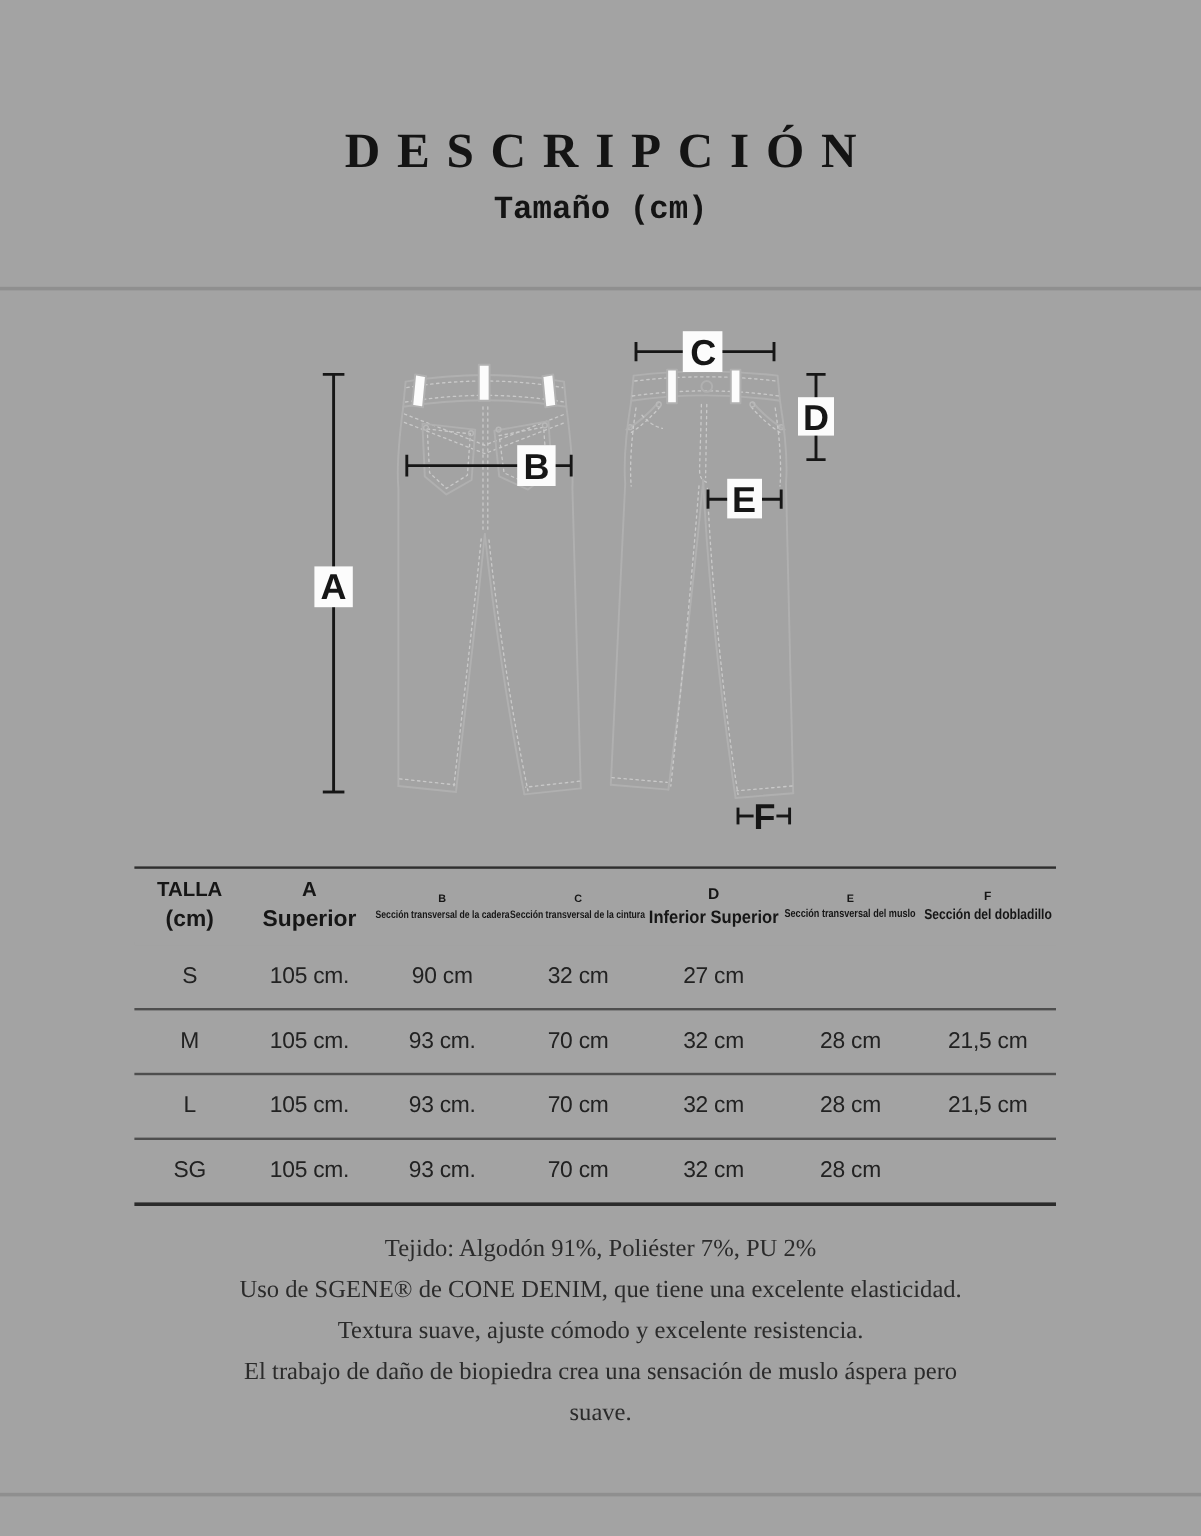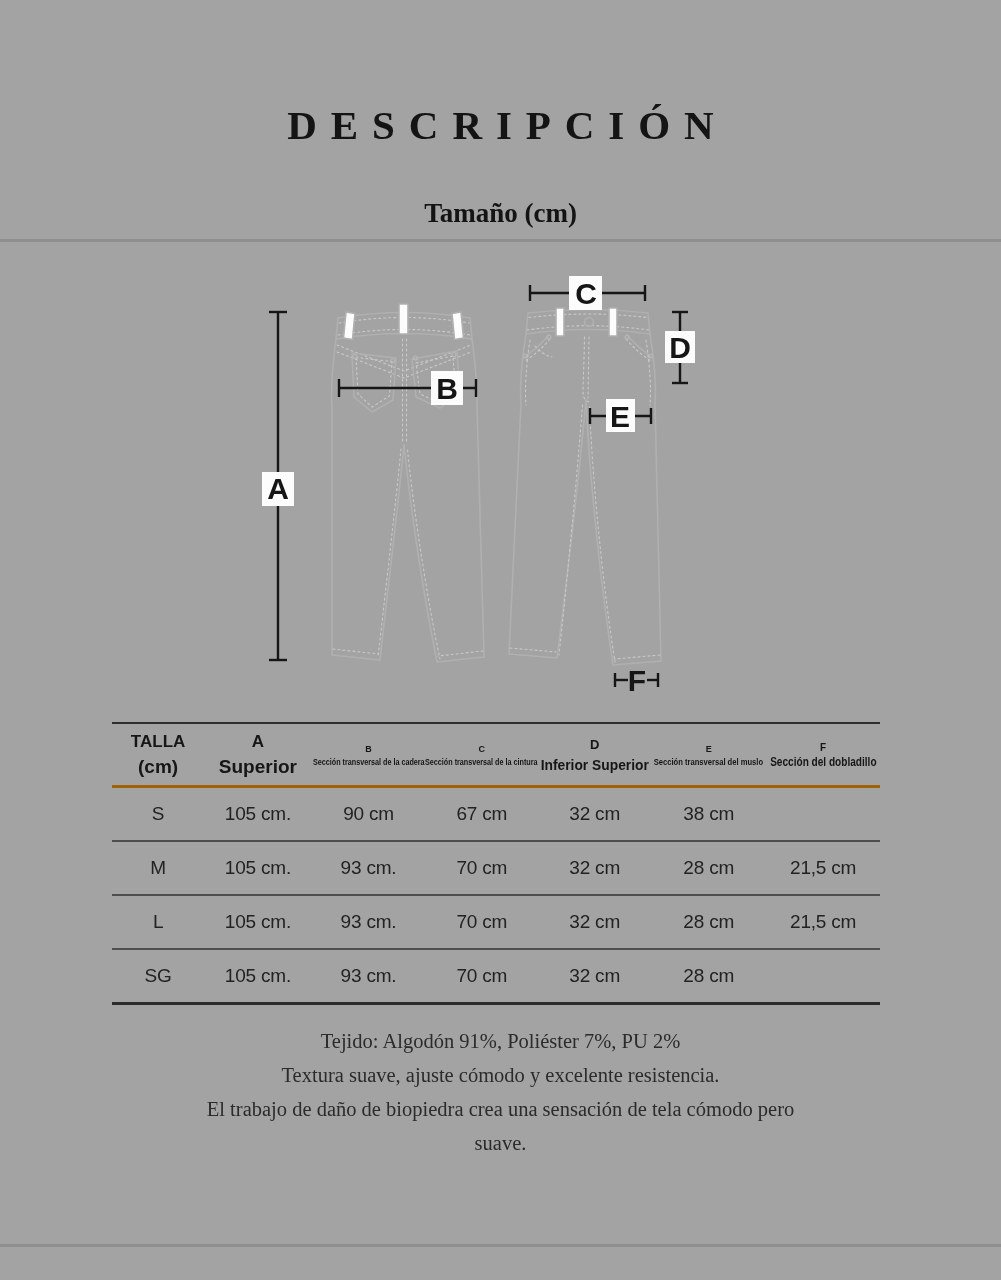--- a/index.html
+++ b/index.html
@@ -12,22 +12,22 @@
   .title{
     position:absolute;top:101px;left:0;width:100%;
     text-align:center;
     font-family:"Liberation Serif","DejaVu Serif",serif;
     font-weight:bold;font-size:41px;letter-spacing:0.34em;text-indent:0.34em;
     color:#141414;
   }
   .subtitle{
     position:absolute;top:161px;left:0;width:100%;
     text-align:center;
-    font-family:Liberation Serif, serif;
-    font-weight:bold;font-size:27px;color:#141414;margin-top:37px;
+    font-family:Liberation Mono, monospace;
+    font-weight:bold;font-size:27px;color:#141414;
   }
   .rule{position:absolute;left:0;width:1001px;height:3px;background:#8f8f8f;}
   .rule-top{top:239px;}
   .rule-bottom{top:1244px;}
   
   .diagram{position:absolute;top:245px;left:0;width:1001px;height:475px;}
   .sketch{stroke:#b0b0b0;stroke-width:1.6;fill:none;stroke-linejoin:round;stroke-linecap:round;}
   .sketch-fill{stroke:#b0b0b0;stroke-width:1.6;fill:#fcfcfc;stroke-linejoin:round;}
   .stitch{stroke:#c9c9c9;stroke-width:1.1;fill:none;stroke-dasharray:2 3;stroke-linecap:round;}
   .rivet{stroke:#b8b8b8;stroke-width:1.2;fill:none;}
@@ -35,21 +35,21 @@
   .mlabel{
     font-family:"Liberation Sans",sans-serif;font-size:30px;font-weight:600;
     fill:#161616;text-anchor:middle;
   }
   .mbg{fill:#fcfcfc;stroke:none;}
   
   .size-table{
     position:absolute;left:112px;top:722px;width:768px;
     border-top:2px solid #2e2e2e;border-bottom:3px solid #2b2b2b;
   }
-  .thead{display:flex;height:61px;align-items:center;border-bottom:3px solid #a16207;}
+  .thead{display:flex;height:61px;align-items:center;border-bottom:3px solid #a3a3a3;}
   .trow{display:flex;height:52px;align-items:center;}
   .trow + .trow{border-top:2px solid #4e4e4e;}
   .th,.td{
     display:flex;flex-direction:column;justify-content:center;align-items:center;
     text-align:center;height:100%;
   }
   .th:nth-child(1),.td:nth-child(1){width:12%;}
   .th:nth-child(2),.td:nth-child(2){width:14%;}
   .th:nth-child(3),.td:nth-child(3){width:14.8%;}
   .th:nth-child(4),.td:nth-child(4){width:14.7%;}
@@ -236,23 +236,22 @@
       <div class="th">
         <span class="l1">F</span>
         <span class="l2">Sección del dobladillo</span>
       </div>
     </div>
 
     <div class="trow">
       <div class="td">S</div>
       <div class="td">105 cm.</div>
       <div class="td">90 cm</div>
-      <div class="td">67 cm</div>
-      <div class="td">32 cm</div>
-      <div class="td">38 cm</div>
+      <div class="td">32 cm</div>
+      <div class="td">27 cm</div>
     </div>
 
     <div class="trow">
       <div class="td">M</div>
       <div class="td">105 cm.</div>
       <div class="td">93 cm.</div>
       <div class="td">70 cm</div>
       <div class="td">32 cm</div>
       <div class="td">28 cm</div>
       <div class="td">21,5 cm</div>
@@ -273,19 +272,20 @@
       <div class="td">105 cm.</div>
       <div class="td">93 cm.</div>
       <div class="td">70 cm</div>
       <div class="td">32 cm</div>
       <div class="td">28 cm</div>
     </div>
   </div>
 
   <div class="footer">
     <div class="fline">Tejido: Algodón 91%, Poliéster 7%, PU 2%</div>
+    <div class="fline">Uso de SGENE® de CONE DENIM, que tiene una excelente elasticidad.</div>
     <div class="fline">Textura suave, ajuste cómodo y excelente resistencia.</div>
-    <div class="fline">El trabajo de daño de biopiedra crea una sensación de tela cómodo pero</div>
+    <div class="fline">El trabajo de daño de biopiedra crea una sensación de muslo áspera pero</div>
     <div class="fline">suave.</div>
   </div>
 
   <div class="rule rule-bottom"></div>
 </div>
 
 </body></html>

